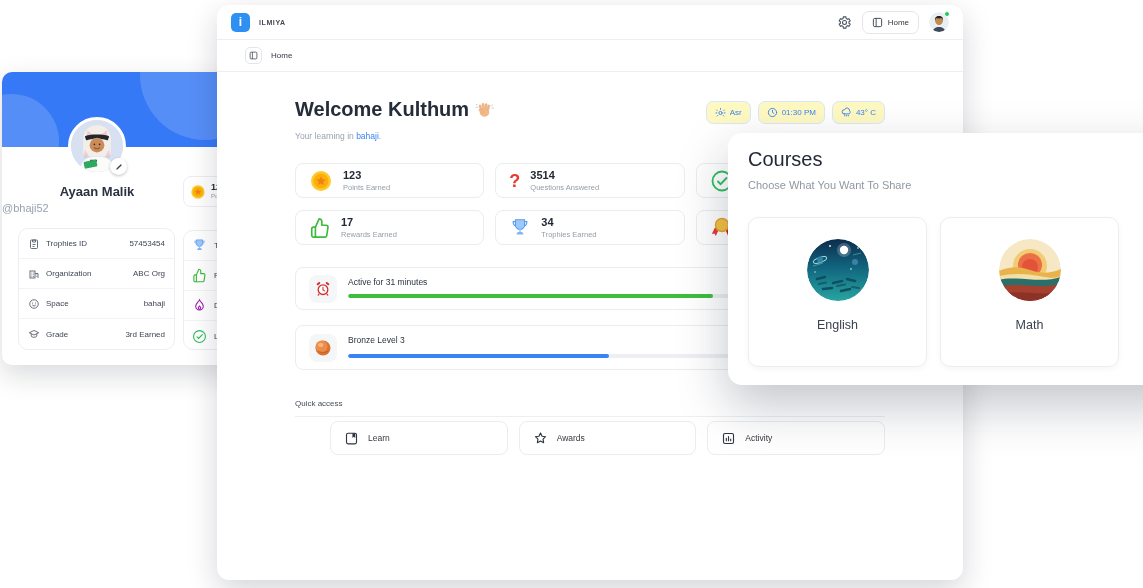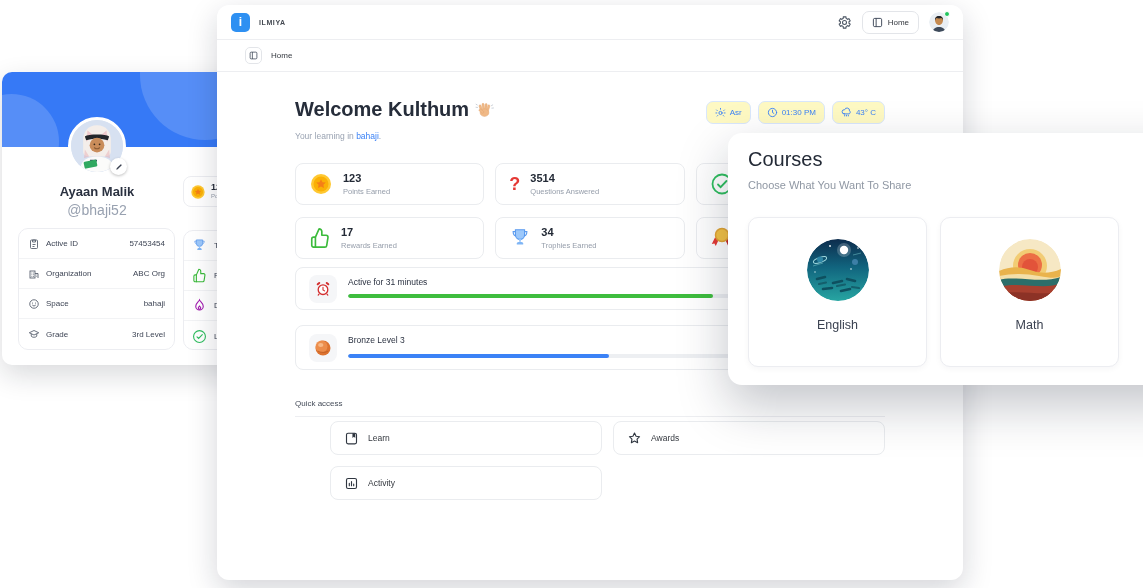--- a/index.html
+++ b/index.html
@@ -14,22 +14,22 @@
   .ph-circle { position:absolute; border-radius:50%; background:rgba(255,255,255,.16); }
   .ph-c1 { width:130px; height:130px; right:150px; top:-62px; }
   .ph-c2 { width:95px; height:95px; left:-38px; top:22px; }
   .ph-c3 { width:150px; height:150px; right:-30px; top:8px; }
   .profile-avatar { position:absolute; left:66px; top:45px; width:58px; height:58px; border-radius:50%;
     border:3px solid #fff; background:#D7E1F1; overflow:hidden; z-index:3; }
   .edit-badge { position:absolute; left:108px; top:86px; width:17px; height:17px; border-radius:50%;
     background:#fff; box-shadow:0 1px 3px rgba(0,0,0,.25); z-index:4; display:flex; align-items:center; justify-content:center; }
   .profile-name { position:absolute; top:112px; left:0; width:190px; text-align:center;
     font-size:13px; font-weight:700; color:#2A3140; }
-  .profile-handle { position:absolute; top:130px; left:0; width:190px; text-align:center;
-    font-size:14px; color:#98A1B0; }
+  .profile-handle { position:absolute; top:130px; left:0; width:190px; 
+    font-size:11px; color:#98A1B0; }
   .details-card { position:absolute; left:16px; top:156px; width:157px; background:#fff;
     border:1px solid #ECEDF1; border-radius:10px; }
   .detail-row { display:flex; align-items:center; gap:6px; height:30px; padding:0 9px;
     border-bottom:1px solid #F2F3F5; }
   .detail-row:last-child { border-bottom:none; }
   .detail-label { font-size:8px; color:#3E4555; }
   .detail-value { margin-left:auto; font-size:8px; color:#3E4555; }
   .side-points-card { position:absolute; left:181px; top:104px; width:150px; height:31px;
     border:1px solid #ECEDF1; border-radius:8px; background:#fff; display:flex; align-items:center; gap:5px; padding:0 6px; }
   .sp-value { font-size:9px; font-weight:700; color:#232A36; line-height:1.1; }
@@ -62,37 +62,37 @@
   .welcome-title { position:absolute; left:78px; top:93px; font-size:20px; font-weight:700; color:#262D3A;
     display:flex; align-items:center; gap:6px; }
   .chips { position:absolute; top:96px; left:78px; width:590px; display:flex; justify-content:flex-end; gap:7px; }
   .chip { display:flex; align-items:center; gap:4px; height:23px; padding:0 8px; background:#fef9c3;
     border:1px solid #D9E7FC; border-radius:7px; color:#3B82F6; font-size:8px; cursor:pointer; }
   .subtitle { position:absolute; left:78px; top:126px; font-size:8.5px; color:#9AA3B2; }
   .subtitle a { color:#3B82F6; text-decoration:none; }
 
   .stats-grid { position:absolute; left:78px; top:158px; width:590px; display:grid;
     grid-template-columns:repeat(3,1fr); gap:12px 11px; }
-  .stat-card { height:42px; background:#fff; border:1px solid #EAECEF; border-radius:8px;
+  .stat-card { height:35px; background:#fff; border:1px solid #EAECEF; border-radius:8px;
     display:flex; align-items:center; gap:10px; padding:6px 13px; }
   .stat-value { font-size:11px; font-weight:700; color:#232A36; line-height:1.2; }
   .stat-label { font-size:7.5px; color:#959DAA; line-height:1.2; margin-top:1px; }
 
   .progress-card { position:absolute; left:78px; width:590px; background:#fff; border:1px solid #EAECEF; border-radius:8px; }
   .progress-1 { top:262px; height:43px; }
   .progress-2 { top:320px; height:45px; }
   .pc-icon { position:absolute; left:13px; top:50%; transform:translateY(-50%); width:28px; height:28px;
     border-radius:8px; background:#F5F6F8; display:flex; align-items:center; justify-content:center; }
   .pc-title { position:absolute; left:52px; top:9px; font-size:8.5px; color:#2A3140; }
   .pc-track { position:absolute; left:52px; right:14px; bottom:11px; height:4.5px; border-radius:3px; background:#EDEFF2; overflow:hidden; }
   .pc-fill { height:100%; border-radius:3px; }
 
   .qa-title { position:absolute; left:78px; top:394px; font-size:8px; color:#464D5A; }
   .qa-divider { position:absolute; left:78px; top:411px; width:590px; height:1px; background:#EDEEF1; }
-  .qa-grid { position:absolute; left:78px; top:416px; width:590px; display:grid; grid-template-columns:repeat(2,1fr); gap:11px;padding-left:35px; }
+  .qa-grid { position:absolute; left:78px; top:416px; width:590px; display:grid; grid-template-columns:repeat(3,1fr); gap:11px;padding-left:35px; }
   .qa-card { height:34px; background:#fff; border:1px solid #EAECEF; border-radius:8px;
     display:flex; align-items:center; gap:9px; padding:0 13px; cursor:pointer; }
   .qa-label { font-size:8.5px; color:#34383F; }
 
   
   .courses-panel { position:absolute; left:728px; top:133px; width:470px; height:252px; background:#fff;
     border-radius:14px; box-shadow:0 20px 50px rgba(15,23,42,.25); z-index:3;padding-left:8px; }
   .courses-title { position:absolute; left:20px; top:15px; font-size:20px; font-weight:500; color:#232A36; }
   .courses-subtitle { position:absolute; left:20px; top:46px; font-size:11px; color:#8F97A3; }
   .course-card { position:absolute; top:84px; width:179px; height:150px; background:#fff;
@@ -141,21 +141,21 @@
     <div class="profile-name">Ayaan Malik</div>
     <div class="profile-handle">@bhaji52</div>
 
     <div class="details-card">
       <div class="detail-row">
         <svg width="12" height="12" viewBox="0 0 24 24" fill="none" stroke="#5A6270" stroke-width="1.8">
             <rect x="5" y="4" width="14" height="17" rx="2"></rect>
             <path d="M9 4h6v4H9z"></path>
             <path d="M9 13h6M9 17h4"></path>
           </svg>
-        <span class="detail-label">Active ID</span>
+        <span class="detail-label">Trophies ID</span>
         <span class="detail-value">57453454</span>
       </div>
       <div class="detail-row">
         <svg width="12" height="12" viewBox="0 0 24 24" fill="none" stroke="#5A6270" stroke-width="1.8">
             <rect x="4" y="6" width="10" height="14"></rect>
             <path d="M14 11h6v9"></path>
             <path d="M7 10h1.5M7 13.5h1.5M7 17h1.5M10.5 10h1.5M10.5 13.5h1.5M10.5 17h1.5M17 14h1.2M17 17h1.2"></path>
           </svg>
         <span class="detail-label">Organization</span>
         <span class="detail-value">ABC Org</span>
@@ -168,21 +168,21 @@
           </svg>
         <span class="detail-label">Space</span>
         <span class="detail-value">bahaji</span>
       </div>
       <div class="detail-row">
         <svg width="12" height="12" viewBox="0 0 24 24" fill="none" stroke="#5A6270" stroke-width="1.8" stroke-linejoin="round">
             <path d="M2.5 9.5 12 5l9.5 4.5L12 14z"></path>
             <path d="M6.5 11.5V16c0 1.4 2.5 2.5 5.5 2.5s5.5-1.1 5.5-2.5v-4.5"></path>
           </svg>
         <span class="detail-label">Grade</span>
-        <span class="detail-value">3rd Level</span>
+        <span class="detail-value">3rd Earned</span>
       </div>
     </div>
 
     <div class="side-points-card">
       <svg width="16" height="16" viewBox="0 0 24 24">
           <circle cx="12" cy="12" r="10" fill="#FFC831"></circle>
           <circle cx="12" cy="12" r="7.5" fill="#FAB005"></circle>
           <path d="M12 7.2l1.5 3 3.3.4-2.4 2.2.6 3.2-3-1.6-3 1.6.6-3.2-2.4-2.2 3.3-.4z" fill="#F57F17"></path>
         </svg>
       <div>

